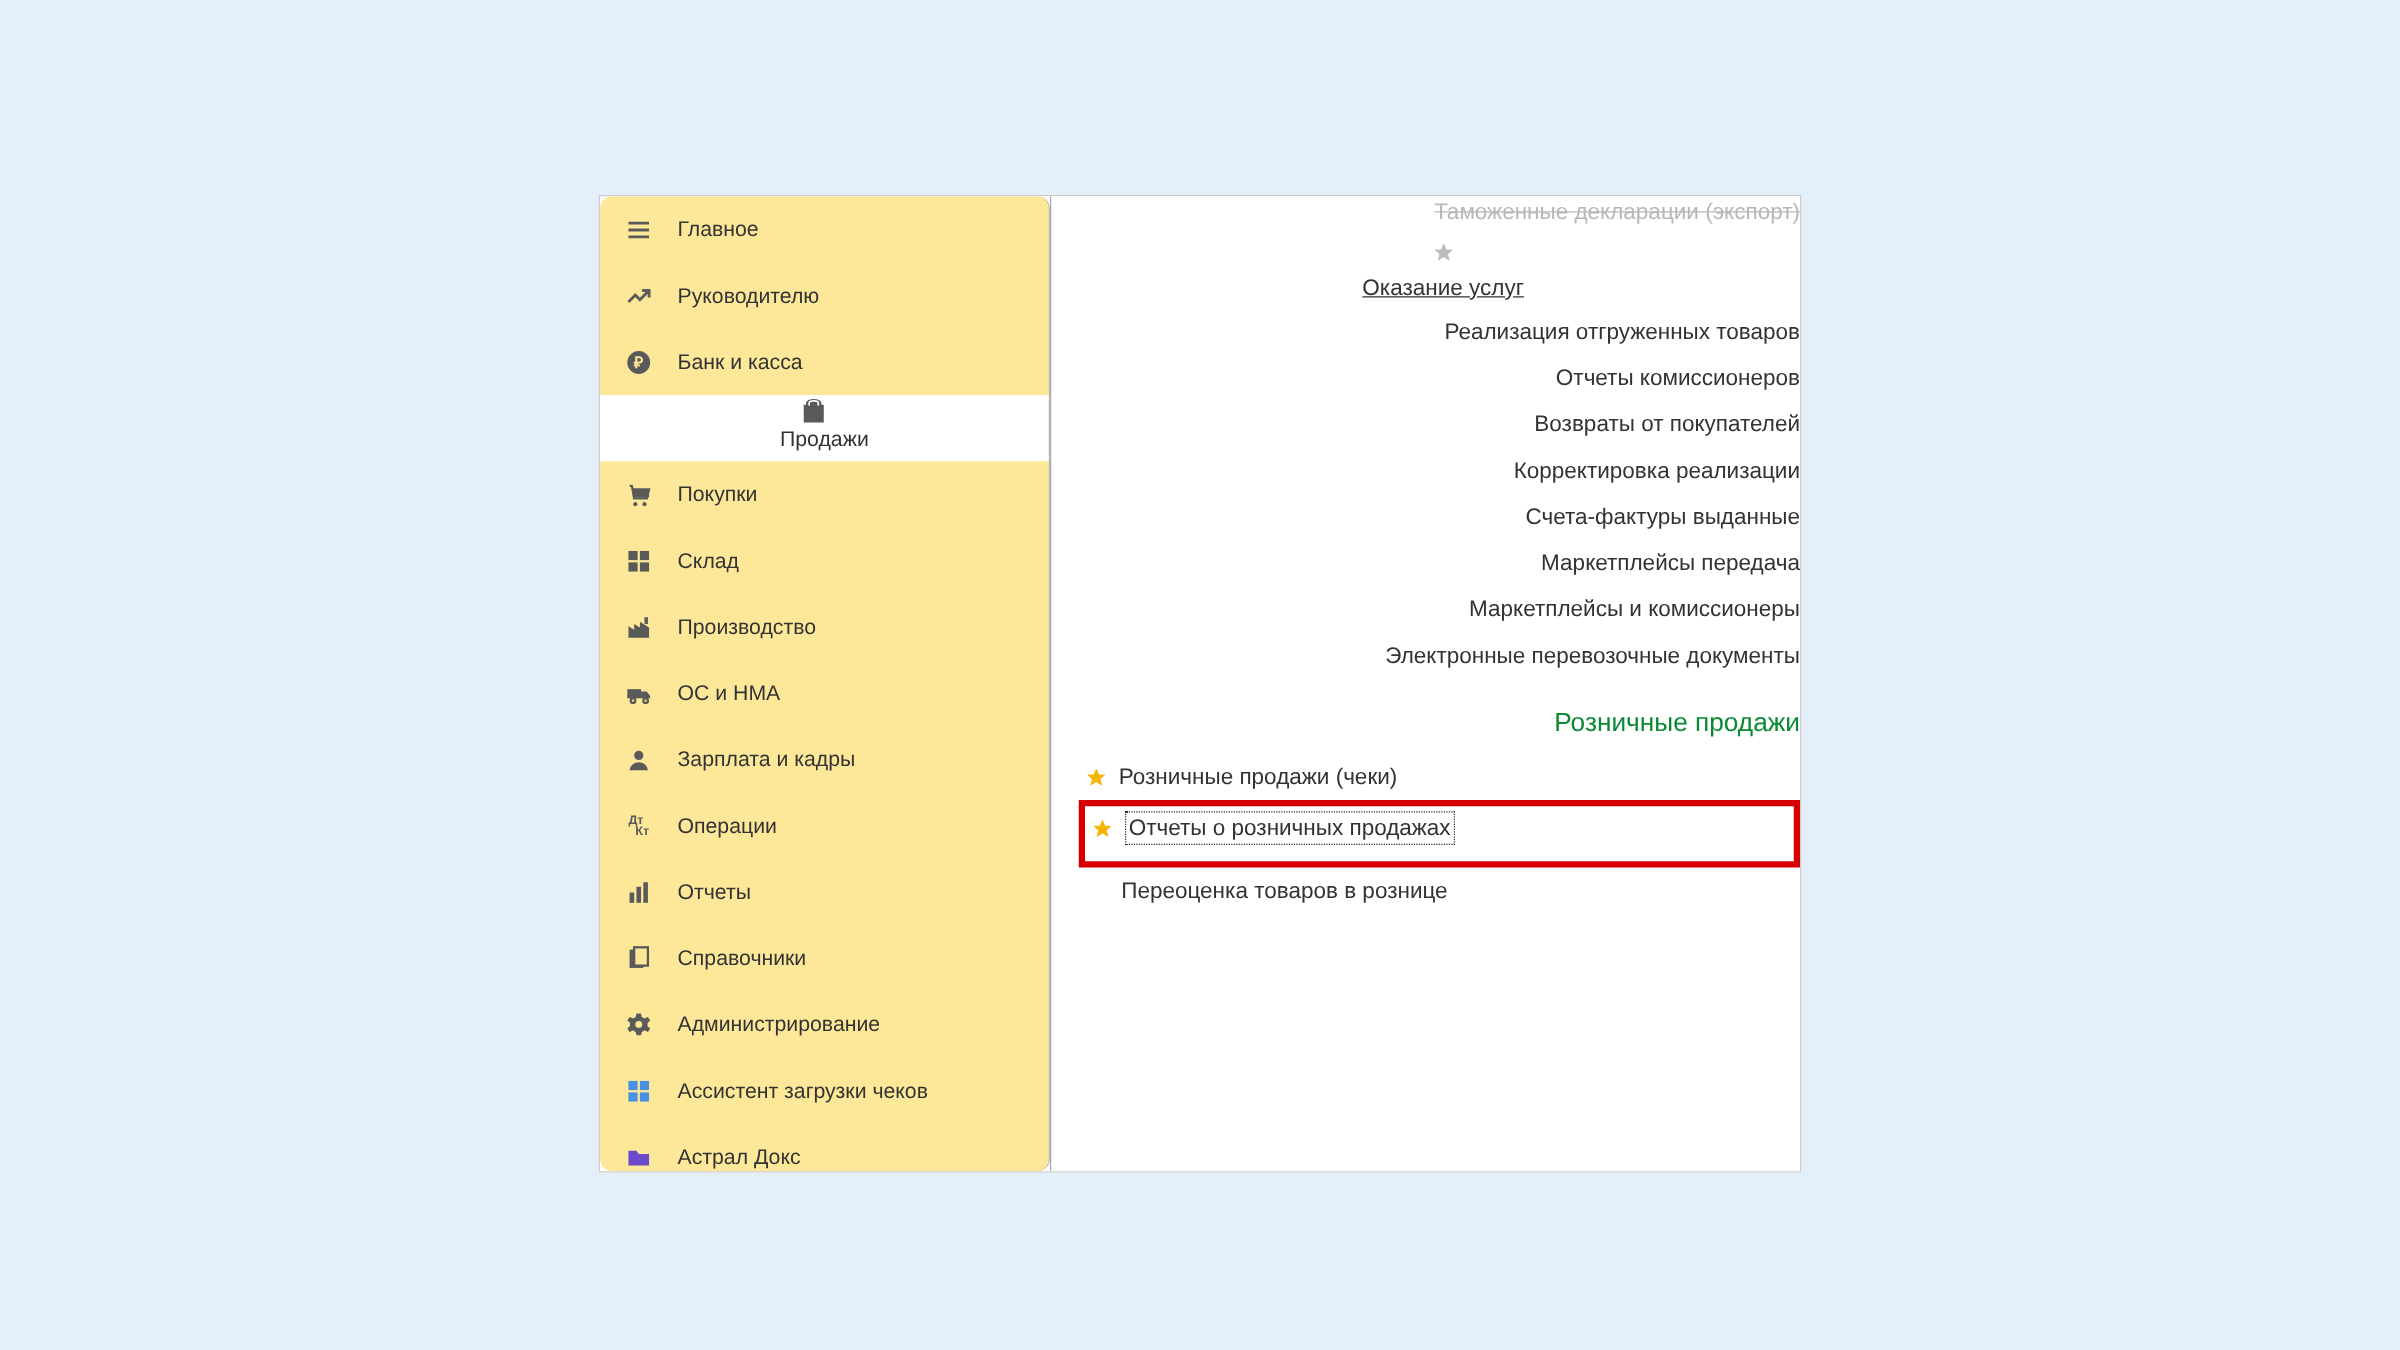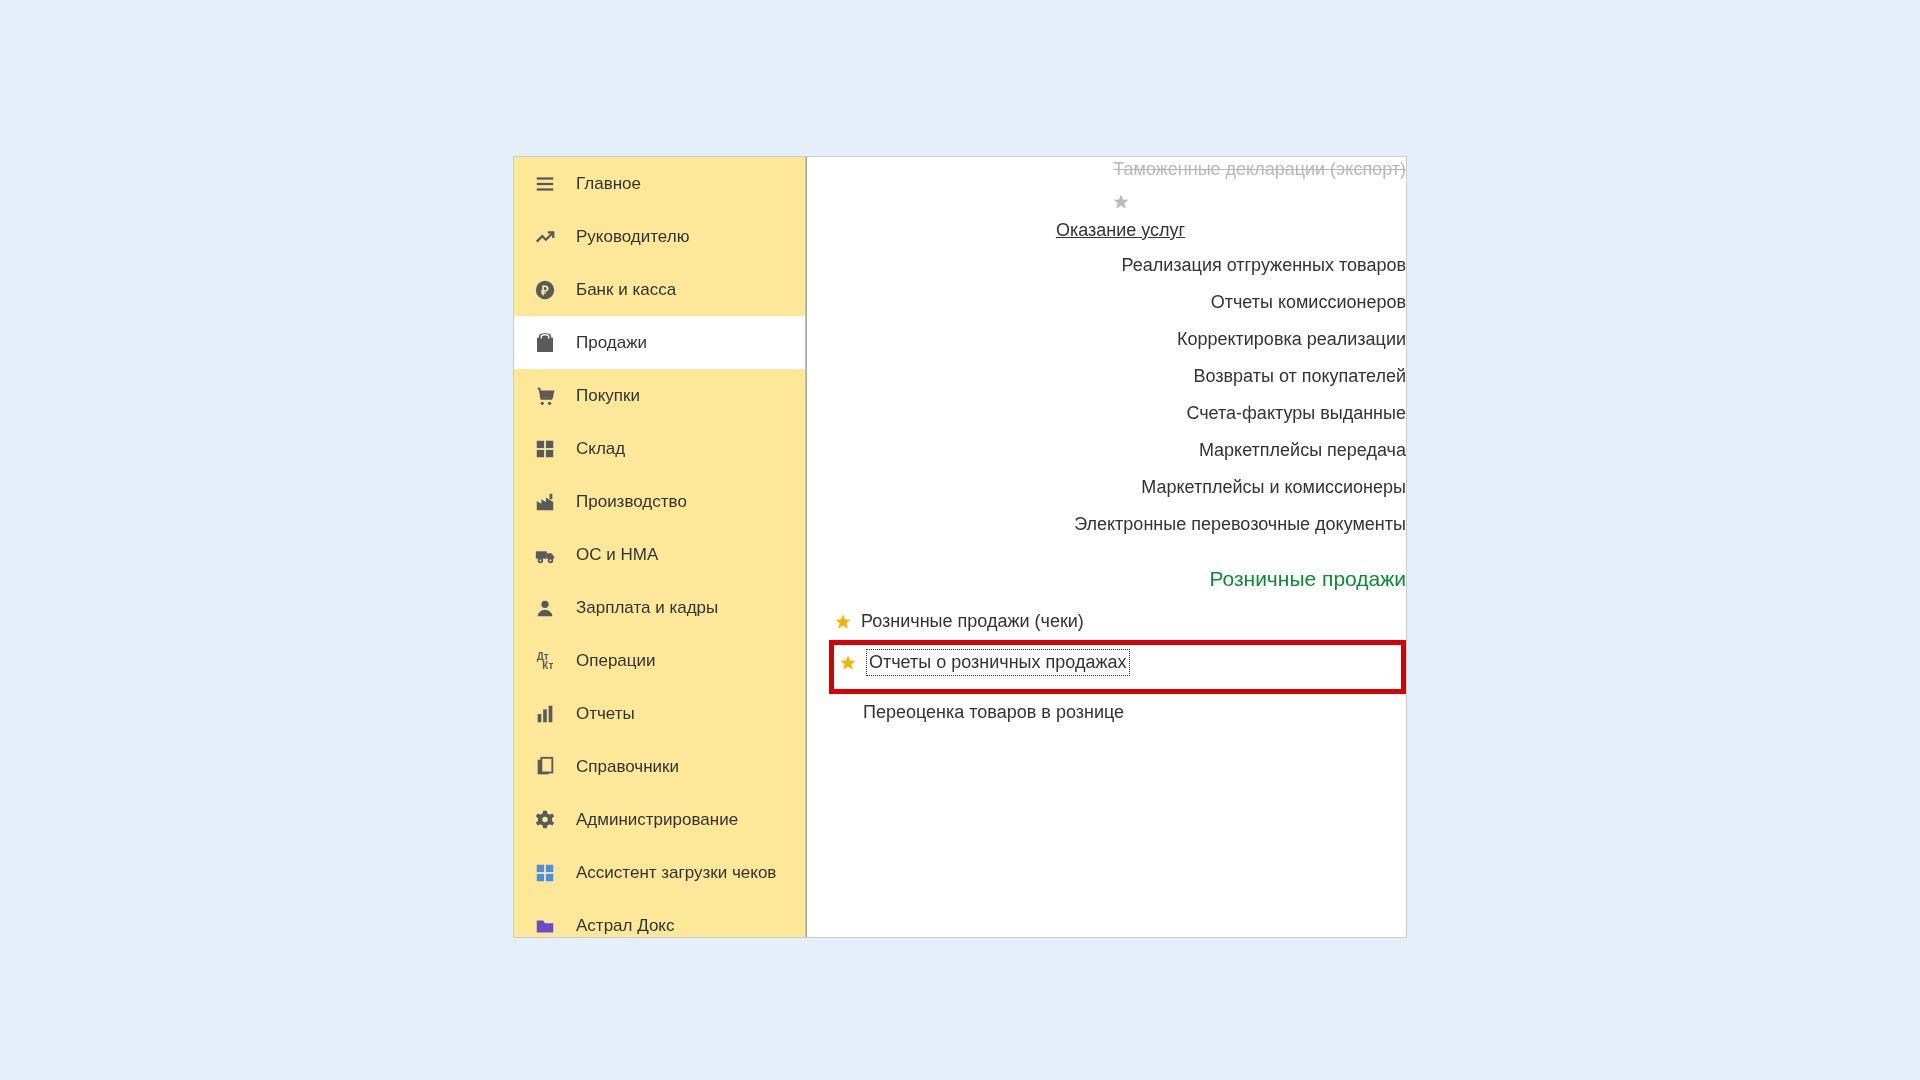--- a/index.html
+++ b/index.html
@@ -22,36 +22,38 @@
     }
     .app-window {
       display: flex;
       background: #ffffff;
       border: 1px solid #ccc;
       height: 782px;
       overflow: hidden;
       margin-top: 14px;
     }
     .sidebar {
-      width: 292px;
+      width: 360px;
       background: #fde89a;
       border-right: 1px solid #bbb;
       overflow: hidden;
+      border-radius: 10px;
     }
     .sidebar-item {
       display: flex;
       align-items: center;
       height: 53px;
       padding: 0 18px;
       cursor: pointer;
       color: #333;
       font-size: 17px;
     }
     .sidebar-item.active {
       background: #ffffff;
+      flex-direction: column;
     }
     .sidebar-icon {
       width: 26px;
       height: 26px;
       margin-right: 18px;
       display: inline-flex;
       align-items: center;
       justify-content: center;
       color: #5a5a5a;
     }
@@ -313,22 +315,22 @@
         <svg viewBox="0 0 24 24">
               <polygon points="12,2 15,9 22,9 16.5,14 18.5,21 12,17 5.5,21 7.5,14 2,9 9,9"></polygon>
             </svg>
       </span>
       <a>Оказание услуг</a>
     </div>
 
     <div class="sub-items">
       <div class="sub-item">Реализация отгруженных товаров</div>
       <div class="sub-item">Отчеты комиссионеров</div>
+      <div class="sub-item">Возвраты от покупателей</div>
       <div class="sub-item">Корректировка реализации</div>
-      <div class="sub-item">Возвраты от покупателей</div>
       <div class="sub-item">Счета-фактуры выданные</div>
       <div class="sub-item">Маркетплейсы передача</div>
       <div class="sub-item">Маркетплейсы и комиссионеры</div>
       <div class="sub-item">Электронные перевозочные документы</div>
     </div>
 
     <div class="section-heading">Розничные продажи</div>
 
     <div class="retail-items">
       <div class="retail-item">

